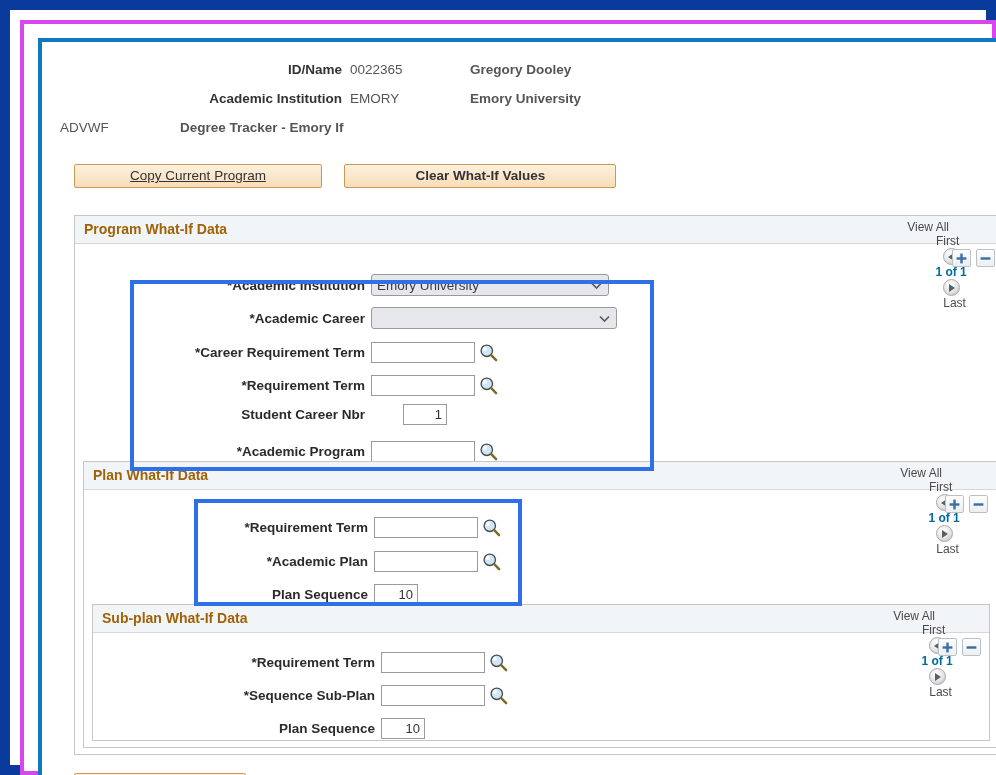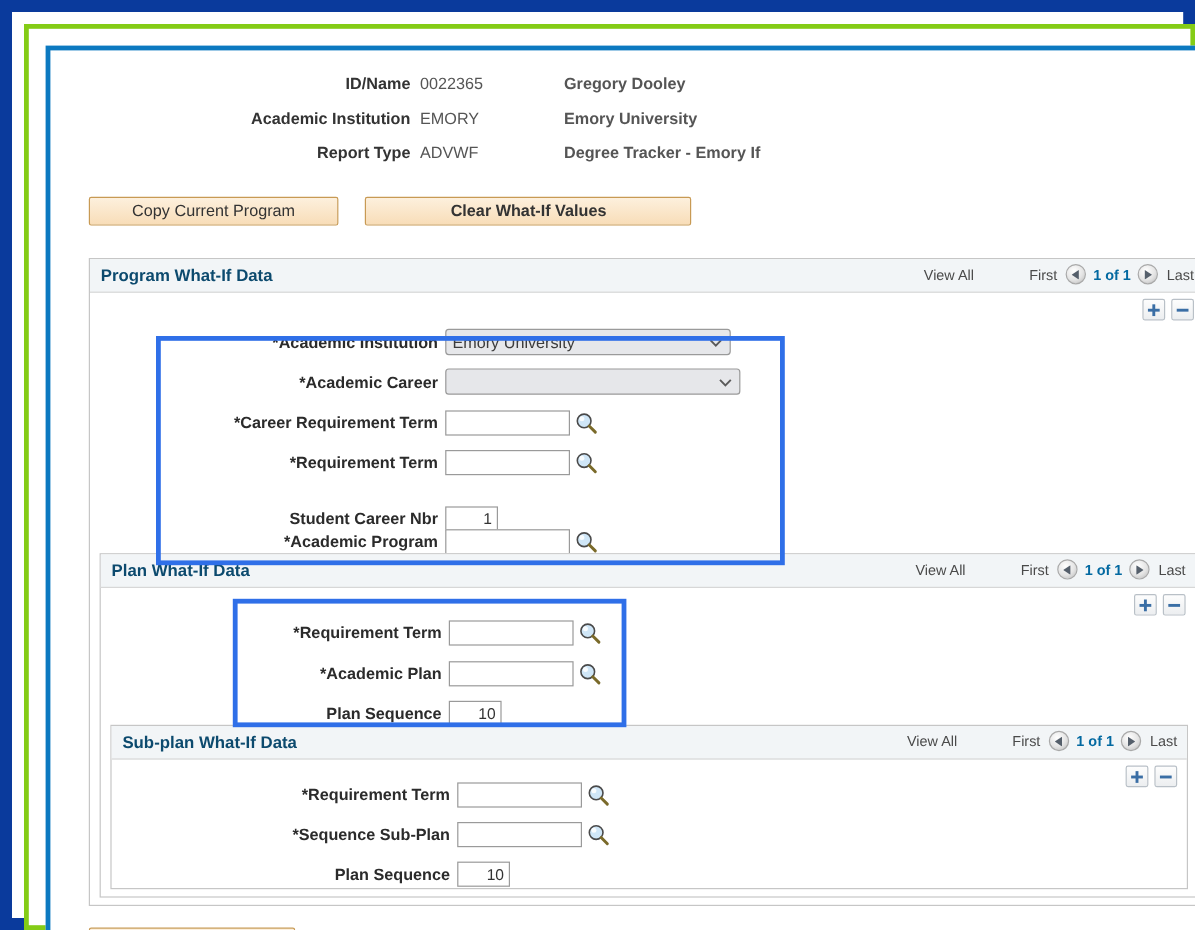--- a/index.html
+++ b/index.html
@@ -21,21 +21,21 @@
     width: 996px; height: 775px;
     box-sizing: border-box;
     border: 10px solid #0a3a9c;
     background: #ffffff;
   }
   .frame-mid {
     position: absolute;
     left: 10px; top: 10px;
     width: 976px; height: 755px;
     box-sizing: border-box;
-    border: 4px solid #84cc16;
+    border: 4px solid #d946ef;
     background: #ffffff;
   }
   .frame-inner {
     position: absolute;
     left: 14px; top: 14px;
     width: 968px; height: 747px;
     box-sizing: border-box;
     border: 4px solid #0c79c0;
     background: #ffffff;
     overflow: hidden;
@@ -90,21 +90,21 @@
     cursor: pointer;
     padding: 0;
     line-height: 22px;
     height: 24px;
   }
   .btn-row {
     position: absolute;
     left: 14px;
     top: 104px;
   }
-  .btn-copy { width: 208px; margin-right: 18px; }
+  .btn-copy { width: 248px; margin-right: 18px; text-decoration: underline; }
   .btn-clear { width: 272px; font-weight: bold; }
   .btn-ok {
     position: absolute;
     left: 14px;
     top: 713px;
     width: 172px;
   }
 
   
   .panel {
@@ -122,34 +122,35 @@
     height: 27px;
     background: #f2f5f7;
     border-bottom: 1px solid #d7d7d7;
   }
   .panel-title {
     position: absolute;
     left: 9px;
     top: 5px;
     font-size: 14px;
     font-weight: bold;
-    color: #0c4a6e;
+    color: #a16207;
     white-space: nowrap;
   }
 
   
   .pager {
     position: absolute;
     right: 8px;
     top: 4px;
     display: flex;
     align-items: center;
     font-size: 12px;
     color: #4a4a4a;
     white-space: nowrap;
+    flex-direction: column;
   }
   .pager .view-all { margin-right: 46px; cursor: pointer; }
   .pager .first { margin-right: 7px; cursor: pointer; }
   .pager .last  { margin-left: 7px; cursor: pointer; }
   .pager .counter {
     font-weight: bold;
     color: #0369a1;
     margin: 0 6px;
     font-size: 12px;
   }
@@ -271,21 +272,20 @@
       <div class="info-label">ID/Name</div>
       <div class="info-code">0022365</div>
       <div class="info-desc">Gregory Dooley</div>
     </div>
     <div class="info-row">
       <div class="info-label">Academic Institution</div>
       <div class="info-code">EMORY</div>
       <div class="info-desc">Emory University</div>
     </div>
     <div class="info-row">
-      <div class="info-label">Report Type</div>
       <div class="info-code">ADVWF</div>
       <div class="info-desc">Degree Tracker - Emory If</div>
     </div>
   </div>
 
   <div class="btn-row">
     <button class="btn-gold btn-copy">Copy Current Program</button>
     <button class="btn-gold btn-clear">Clear What-If Values</button>
   </div>
 
@@ -362,21 +362,21 @@
     <div class="form-row" style="left:0; top:156px;">
       <div class="f-label" style="width:296px;">*Requirement Term</div>
       <input class="txt" style="width: 104px;" type="text" value="">
       <svg class="lookup" viewBox="0 0 20 20">
         <circle cx="8.2" cy="8.2" r="6" fill="#cfe6f7" stroke="#4a4a4a" stroke-width="1.4"></circle>
         <circle cx="6.2" cy="6.2" r="2.2" fill="#ffffff" opacity="0.85"></circle>
         <line x1="12.6" y1="12.6" x2="18" y2="18" stroke="#7a6a2a" stroke-width="2.6" stroke-linecap="round"></line>
       </svg>
     </div>
 
-    <div class="form-row" style="left:0; top:203px;">
+    <div class="form-row" style="left:0; top:185px;gap:32px;">
       <div class="f-label" style="width:296px;">Student Career Nbr</div>
       <input class="txt num" style="width: 44px;" type="text" value="1">
     </div>
 
     <div class="form-row" style="left:0; top:222px;">
       <div class="f-label" style="width:296px;">*Academic Program</div>
       <input class="txt" style="width: 104px;" type="text" value="">
       <svg class="lookup" viewBox="0 0 20 20">
         <circle cx="8.2" cy="8.2" r="6" fill="#cfe6f7" stroke="#4a4a4a" stroke-width="1.4"></circle>
         <circle cx="6.2" cy="6.2" r="2.2" fill="#ffffff" opacity="0.85"></circle>

